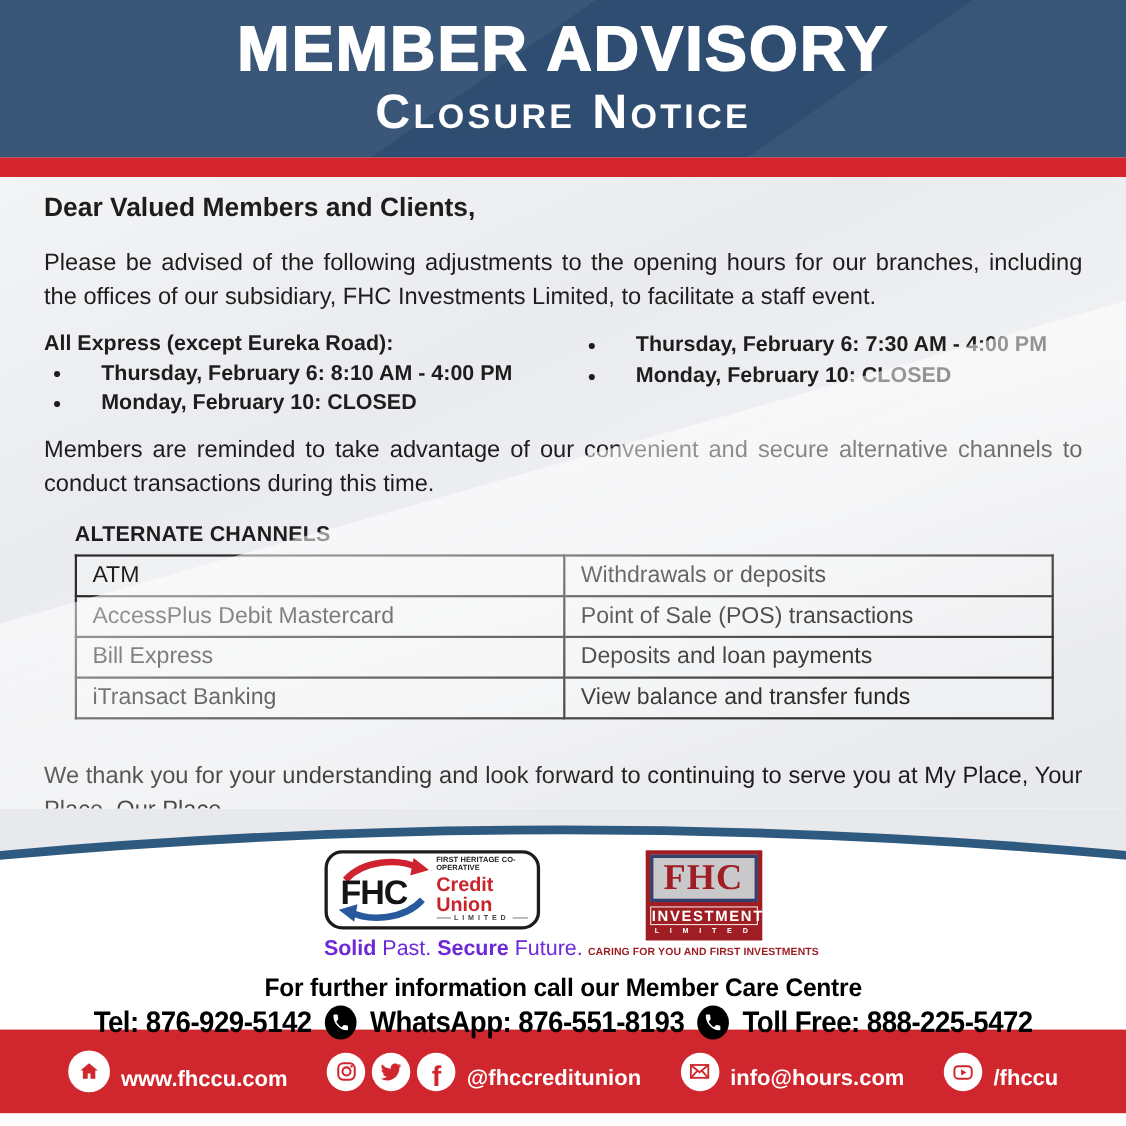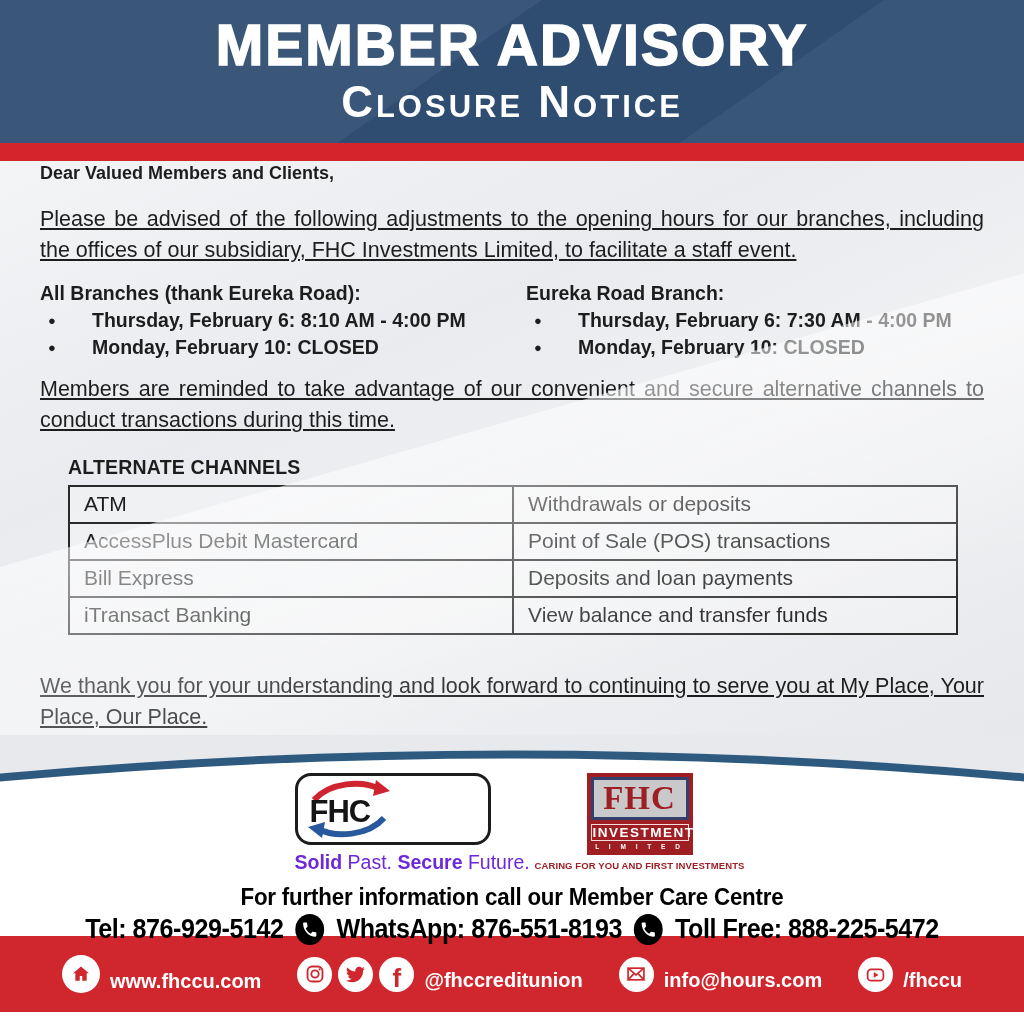--- a/index.html
+++ b/index.html
@@ -18,22 +18,22 @@
              -webkit-text-stroke:1.6px #fff; line-height:1.0; z-index:2; }
   .hero .subtitle { color:#fff; font-variant:small-caps; font-size:44px; font-weight:600;
                     letter-spacing:3px; line-height:1.1; margin-top:4px; z-index:2;text-align:right; }
   .red-stripe { height:18px; background:#d5242c; }
 
   
   .body-section { height:574px; background:linear-gradient(155deg,#f3f4f6 0%,#e9ebee 35%,#f0f1f3 60%,#e6e8eb 100%);
                   padding:0 40px; color:#1d1d1d; position:relative; overflow:hidden; }
   .body-section .wave { position:absolute; width:1400px; height:300px; background:linear-gradient(rgba(255,255,255,0.55),rgba(255,255,255,0));
                         transform:rotate(-16deg); top:240px; left:-100px; pointer-events:none; }
-  .salutation { padding-top:2px; font-size:18px; font-weight:bold; }
-  .para { font-size:21.5px; line-height:1.43; text-align:justify;text-decoration:underline; }
+  .salutation { padding-top:14px; font-size:24px; font-weight:bold; }
+  .para { font-size:21.5px; line-height:1.43; text-align:justify; }
   .intro { margin-top:20px; }
   .reminder { margin-top:13px; }
   .closing { margin-top:36px; }
 
   .schedules { display:flex; margin-top:16px; }
   .sched-left { flex:0 0 50%; }
   .sched-right { flex:1; padding-left:14px; }
   .sched-head { font-size:19.5px; font-weight:bold; line-height:1.3; }
   .bullet-item { display:flex; font-size:19.5px; font-weight:bold; line-height:1.38; }
   .bullet-item .dot { width:52px; text-align:left; padding-left:8px; font-size:13px; line-height:2.1; }
@@ -104,32 +104,31 @@
   </header>
   <div class="red-stripe"></div>
 
   <main class="body-section">
     <div class="wave"></div>
     <p class="salutation">Dear Valued Members and Clients,</p>
     <p class="para intro">Please be advised of the following adjustments to the opening hours for our branches, including the offices of our subsidiary, FHC Investments Limited, to facilitate a staff event.</p>
 
     <div class="schedules">
       <div class="sched-left">
-        <div class="sched-head">All Branches (thank Eureka Road):</div>
+        <div class="sched-head">All Express (except Eureka Road):</div>
         <div class="bullet-item">
           <span class="dot">●</span>
           <span>Thursday, February 6: 8:10 AM - 4:00 PM</span>
         </div>
         <div class="bullet-item">
           <span class="dot">●</span>
           <span>Monday, February 10: CLOSED</span>
         </div>
       </div>
       <div class="sched-right">
-        <div class="sched-head">Eureka Road Branch:</div>
         <div class="bullet-item">
           <span class="dot">●</span>
           <span>Thursday, February 6: 7:30 AM - 4:00 PM</span>
         </div>
         <div class="bullet-item">
           <span class="dot">●</span>
           <span>Monday, February 10: CLOSED</span>
         </div>
       </div>
     </div>
@@ -174,20 +173,29 @@
       <div class="cu-logo">
         <div class="cu-box">
           <div class="cu-mark">
             <svg width="86" height="62" viewBox="0 0 86 62">
               <path d="M8 22 C 24 4, 56 2, 74 11" stroke="#cf2430" stroke-width="6" fill="none"></path>
               <polygon points="70,2 84,13 67,18" fill="#cf2430"></polygon>
               <path d="M78 40 C 62 58, 30 60, 12 51" stroke="#27599c" stroke-width="6" fill="none"></path>
               <polygon points="16,60 2,49 19,44" fill="#27599c"></polygon>
             </svg>
             <span class="cu-acronym">FHC</span>
+          </div>
+          <div class="cu-text">
+            <div class="cu-l1">FIRST HERITAGE CO-OPERATIVE</div>
+            <div class="cu-l2">Credit Union</div>
+            <div class="cu-l3">
+              <span class="dash"></span>
+              <span class="lim">LIMITED</span>
+              <span class="dash"></span>
+            </div>
           </div>
         </div>
         <div class="cu-tagline">
           <b>Solid</b><span> Past. </span><b>Secure</b><span> Future.</span>
         </div>
       </div>
 
       <div class="inv-logo">
         <div class="inv-box">
           <div class="inv-top">FHC</div>

